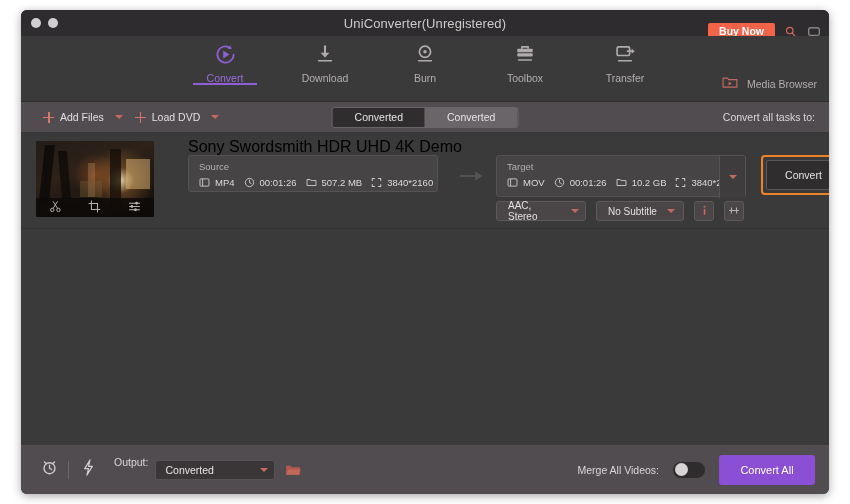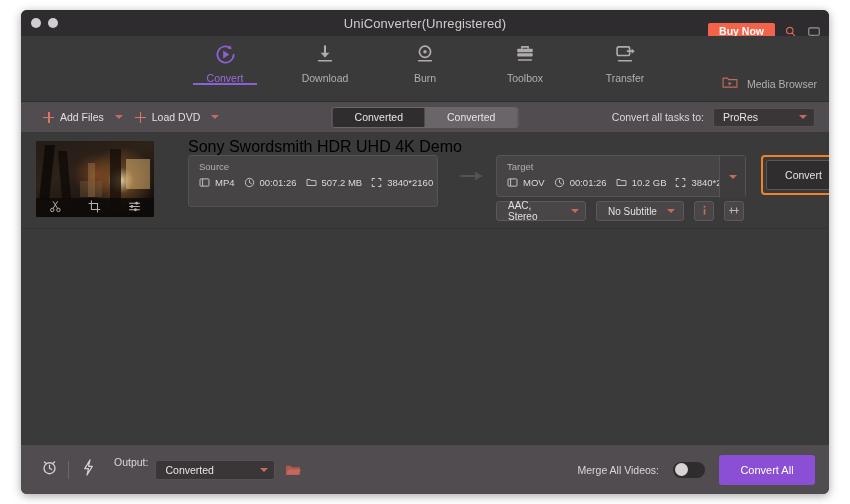--- a/index.html
+++ b/index.html
@@ -169,21 +169,21 @@
     height: 19px; background: rgba(8,7,7,0.72);
     display: flex; align-items: center; justify-content: space-around;
   }
   .tool-ico { width: 13px; height: 13px; opacity: .82; }
   .info-card {
     position: absolute;
     background: #474445;
     border: 1px solid #575253;
     border-radius: 3px;
   }
-  .card-src { left: 167px; top: 22px; width: 250px; height: 52px; }
+  .card-src { left: 167px; top: 22px; width: 250px; height: 37px; }
   .card-tgt { left: 475px; top: 22px; width: 250px; height: 42px; }
   .card-head {
     position: absolute; left: 10px; top: 5px;
     font-size: 9.5px; color: #b5b0b1;
   }
   .meta-row {
     position: absolute; left: 10px; top: 21px; right: 8px;
     display: flex; align-items: center; gap: 9px;
   }
   .meta { display: flex; align-items: center; gap: 5px; }
@@ -394,24 +394,20 @@
       <span class="caret-sm"></span>
     </div>
 
     <div class="seg">
       <div class="tab active">Converted</div>
       <div class="tab">Converted</div>
     </div>
 
     <div class="ab-right">
       <span class="lbl">Convert all tasks to:</span>
-      <div class="dropdown" style="width:102px;">
-        <span class="dval">ProRes</span>
-        <span class="caret-dd"></span>
-      </div>
     </div>
   </div>
 
   <div class="filelist">
     <div class="file-row">
 
       <div class="thumb">
         <div class="thumb-img">
           <span class="thumb-shape s1"></span>
           <span class="thumb-shape s2"></span>

